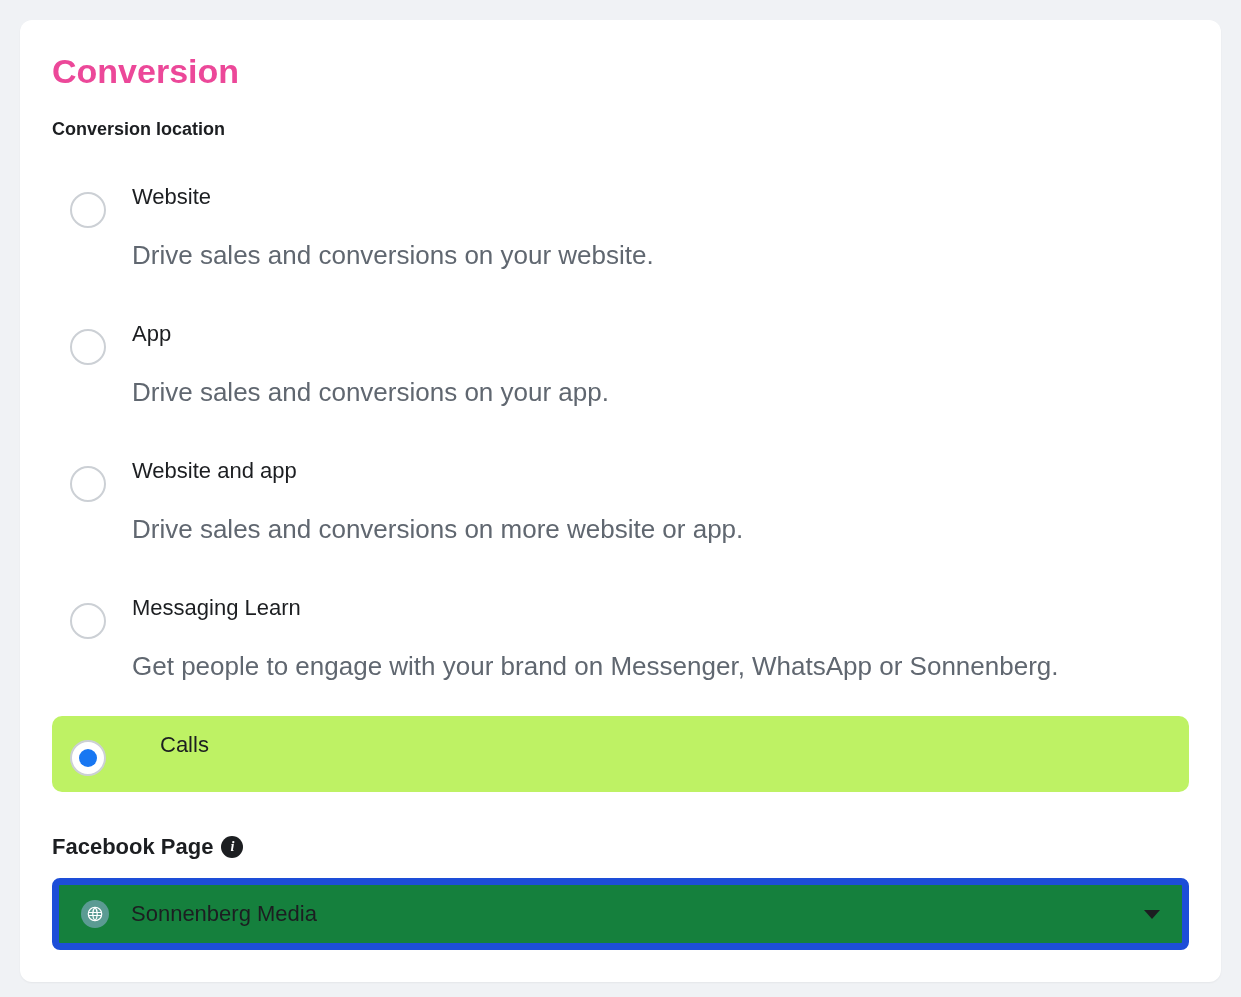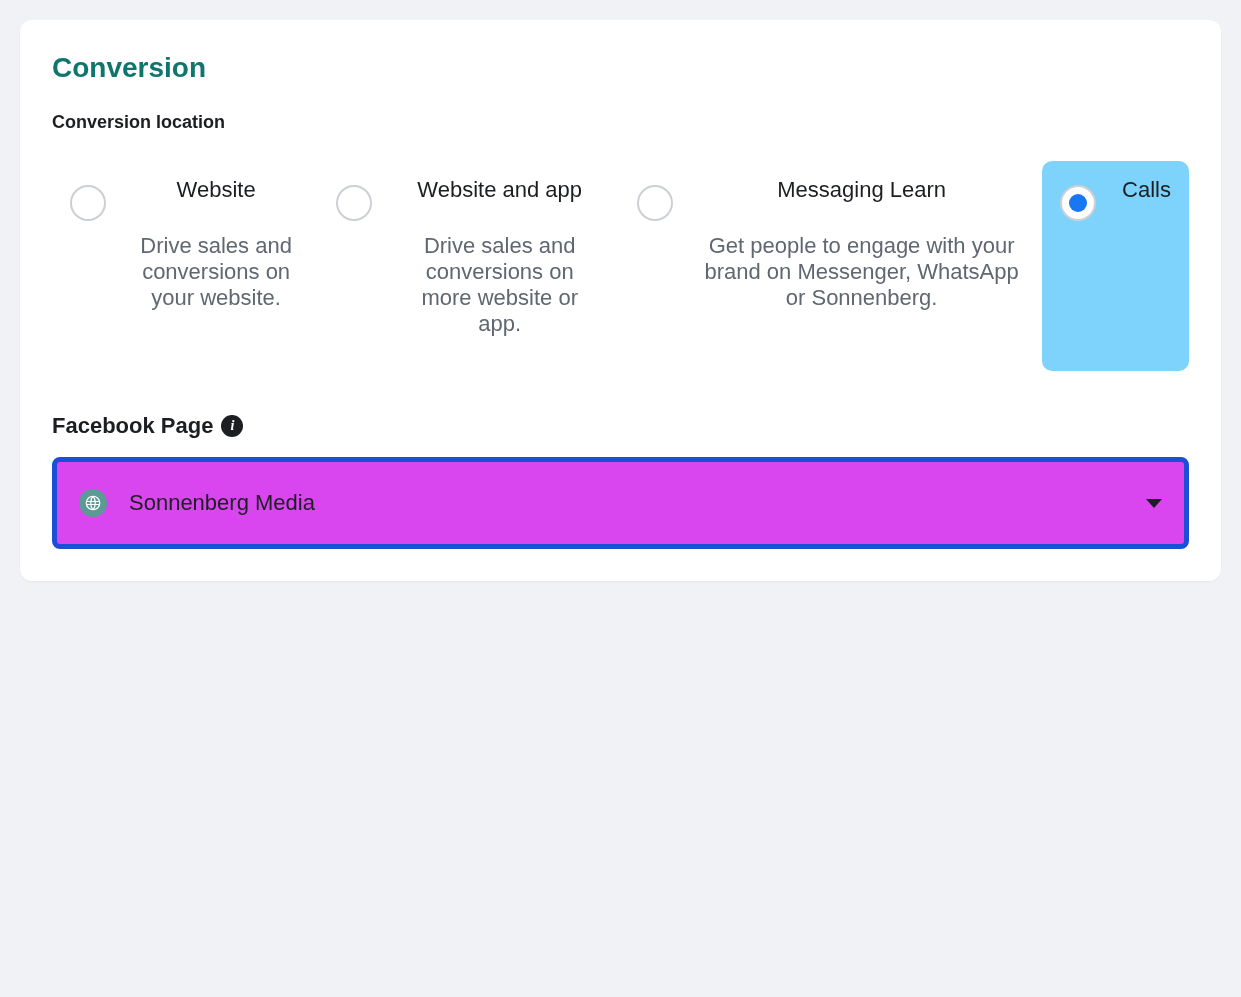--- a/index.html
+++ b/index.html
@@ -15,55 +15,56 @@
     }
     .card {
       background-color: #ffffff;
       border-radius: 12px;
       padding: 32px;
       max-width: 1201px;
       margin: 0 auto;
       box-shadow: 0 1px 2px rgba(0,0,0,0.05);
     }
     .section-title {
-      font-size: 28px;
-      font-weight: 700;
-      color: #0f766e;
+      font-size: 34px;
+      font-weight: 700;
+      color: #ec4899;
       margin-bottom: 28px;
     }
     .sub-title {
       font-size: 18px;
       font-weight: 700;
       color: #1c1e21;
       margin-bottom: 28px;
     }
     .description {
       font-size: 22px;
       color: #1c1e21;
       margin-bottom: 22px;
     }
     .description a {
       color: #1877f2;
       text-decoration: none;
     }
     .radio-group {
       display: flex;
-      text-align: center;
+      flex-direction: column;
     }
     .radio-option {
       display: flex;
       align-items: flex-start;
       padding: 16px 18px;
       border-radius: 10px;
       cursor: pointer;
       margin-bottom: 18px;
     }
     .radio-option.selected {
-      background-color: #7dd3fc;
+      background-color: #bef264;
       margin-bottom: 0;
+      gap: 28px;
     }
     .radio-circle {
       width: 36px;
       height: 36px;
       border-radius: 50%;
       border: 2px solid #ccd0d5;
       margin-right: 26px;
       margin-top: 8px;
       flex-shrink: 0;
       display: flex;
@@ -87,21 +88,21 @@
     .radio-content {
       flex: 1;
     }
     .radio-title {
       font-size: 22px;
       font-weight: 400;
       color: #1c1e21;
       margin-bottom: 4px;
     }
     .radio-desc {
-      font-size: 22px;
+      font-size: 26px;
       font-weight: 400;
       color: #606770;
       margin-top: 30px;
     }
     .field-section {
       margin-top: 42px;
     }
     .field-label {
       font-size: 22px;
       font-weight: 700;
@@ -123,25 +124,25 @@
       font-size: 14px;
       font-weight: 700;
       font-style: italic;
       font-family: Georgia, serif;
       margin-left: 8px;
       cursor: pointer;
     }
     .dropdown {
       display: flex;
       align-items: center;
-      border: 5px solid #1d4ed8;
+      border: 7px solid #1d4ed8;
       border-radius: 8px;
-      padding: 27px 22px;
+      padding: 15px 22px;
       cursor: pointer;
-      background-color: #d946ef;
+      background-color: #15803d;
     }
     .page-icon {
       width: 28px;
       height: 28px;
       border-radius: 50%;
       background-color: #5b9b93;
       margin-right: 22px;
       flex-shrink: 0;
       display: flex;
       align-items: center;
@@ -177,20 +178,27 @@
   <div class="radio-group">
 
     <div class="radio-option">
       <div class="radio-circle"></div>
       <div class="radio-content">
         <div class="radio-title">Website</div>
         <div class="radio-desc">Drive sales and conversions on your website.</div>
       </div>
     </div>
 
+    <div class="radio-option">
+      <div class="radio-circle"></div>
+      <div class="radio-content">
+        <div class="radio-title">App</div>
+        <div class="radio-desc">Drive sales and conversions on your app.</div>
+      </div>
+    </div>
 
     <div class="radio-option">
       <div class="radio-circle"></div>
       <div class="radio-content">
         <div class="radio-title">Website and app</div>
         <div class="radio-desc">Drive sales and conversions on more website or app.</div>
       </div>
     </div>
 
     <div class="radio-option">

